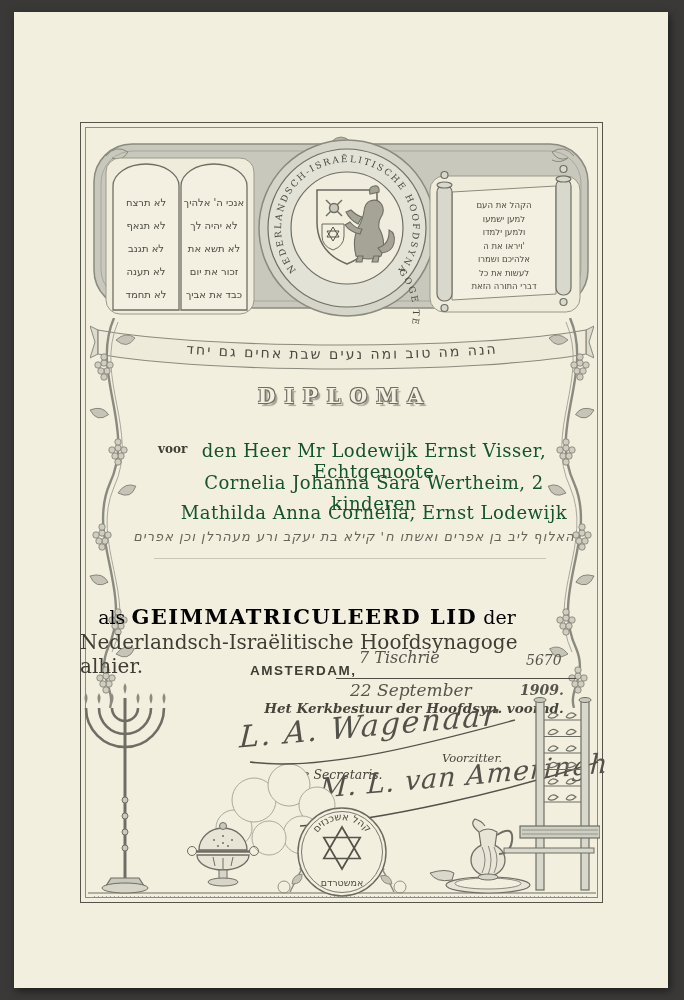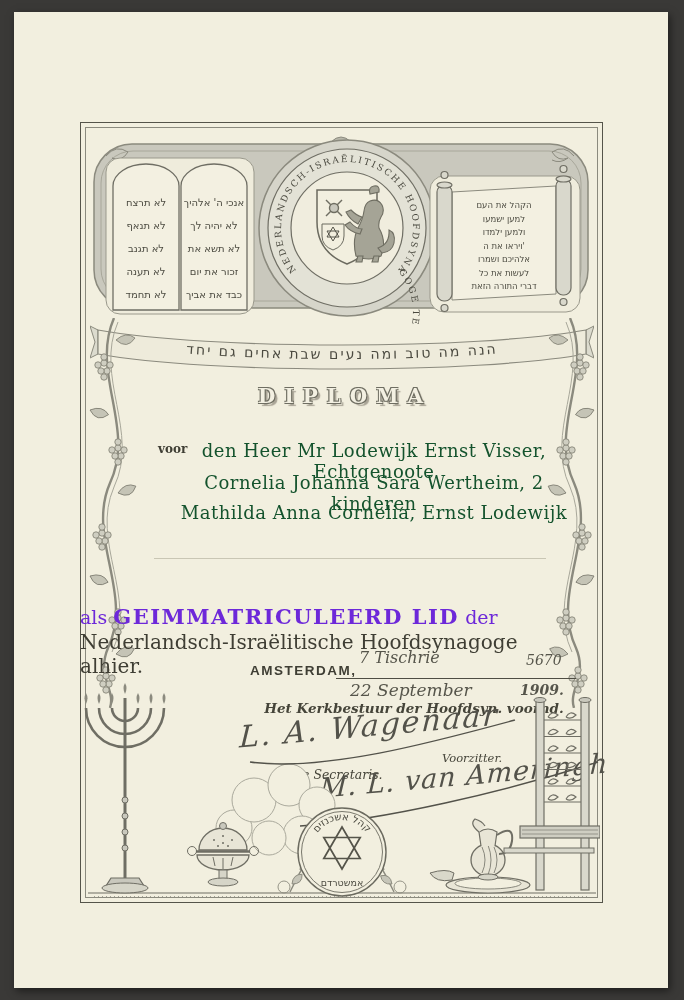--- a/index.html
+++ b/index.html
@@ -17,21 +17,21 @@
          color:#f3f0e2;
          text-shadow:-1px -1px 0 #6f6e62,1px -1px 0 #6f6e62,-1px 1px 0 #6f6e62,1px 1px 0 #6f6e62,
                      3px 3px 1px #a9a496;}
   .hand{color:#14532d;}
   .hebrew{font-family:"DejaVu Sans",sans-serif;}
   .voor{position:absolute;left:144px;top:430px;font-weight:700;font-size:12px;color:#3f3e34;}
   .hline{position:absolute;left:150px;width:420px;text-align:center;font-size:18px;letter-spacing:.5px;}
   .heb-hand{position:absolute;left:110px;top:517px;width:460px;text-align:center;direction:rtl;
             font-size:13px;font-style:italic;color:#66655a;letter-spacing:1px;}
   .heb-rule{position:absolute;left:140px;top:546px;width:392px;border-top:1px solid #c9c6b4;}
-  .mline1{position:absolute;left:66px;top:592px;width:454px;text-align:left;font-size:19px;color:#6d28d9;}
+  .mline1{position:absolute;left:66px;top:592px;width:454px;text-align:center;font-size:19px;color:#000000;}
   .mline1 b{font-size:21px;letter-spacing:1.5px;}
   .mline2{position:absolute;left:66px;top:618px;width:473px;font-size:20px;color:#3f3e34;}
   .amsterdam{position:absolute;left:236px;top:651px;font-family:"Liberation Sans",sans-serif;
              font-weight:700;font-size:13.5px;letter-spacing:1.5px;color:#3f3e34;}
   .daterule{position:absolute;left:322px;top:666px;width:240px;border-top:1.6px solid #4e4d43;}
   .board{position:absolute;left:220px;top:688px;width:360px;text-align:center;
          font-style:italic;font-weight:700;font-size:13.5px;color:#454439;}
   .sig1{position:absolute;left:225px;top:696px;font-style:italic;font-size:30px;color:#53524a;
         transform:rotate(-5deg) skewX(-8deg);letter-spacing:2px;}
   .sig2{position:absolute;left:305px;top:748px;font-style:italic;font-size:27px;color:#53524a;
@@ -184,20 +184,21 @@
     <svg class="abs" style="left:528px;top:306px;" width="58" height="390" viewBox="0 0 58 390">
       <use href="#vineL" transform="scale(-1,1) translate(-58,0)"></use>
     </svg>
 
     <div class="title">DIPLOMA</div>
 
     <div class="voor">voor</div>
     <div class="hline hand" style="top:428px;">den Heer Mr Lodewijk Ernst Visser, Echtgenoote</div>
     <div class="hline hand" style="top:460px;">Cornelia Johanna Sara Wertheim, 2 kinderen</div>
     <div class="hline hand" style="top:490px;">Mathilda Anna Cornelia, Ernst Lodewijk</div>
+    <div class="heb-hand hebrew">האלוף ליב בן אפרים ואשתו ח' קילא בת יעקב ורע מעהרלן וכן אפרים</div>
     <div class="heb-rule"></div>
 
     <div class="mline1">
       <span>als</span>
       <b>GEIMMATRICULEERD LID</b>
       <span>der</span>
     </div>
     <div class="mline2">Nederlandsch-Israëlitische Hoofdsynagoge alhier.</div>
 
     <div class="amsterdam">AMSTERDAM,</div>

